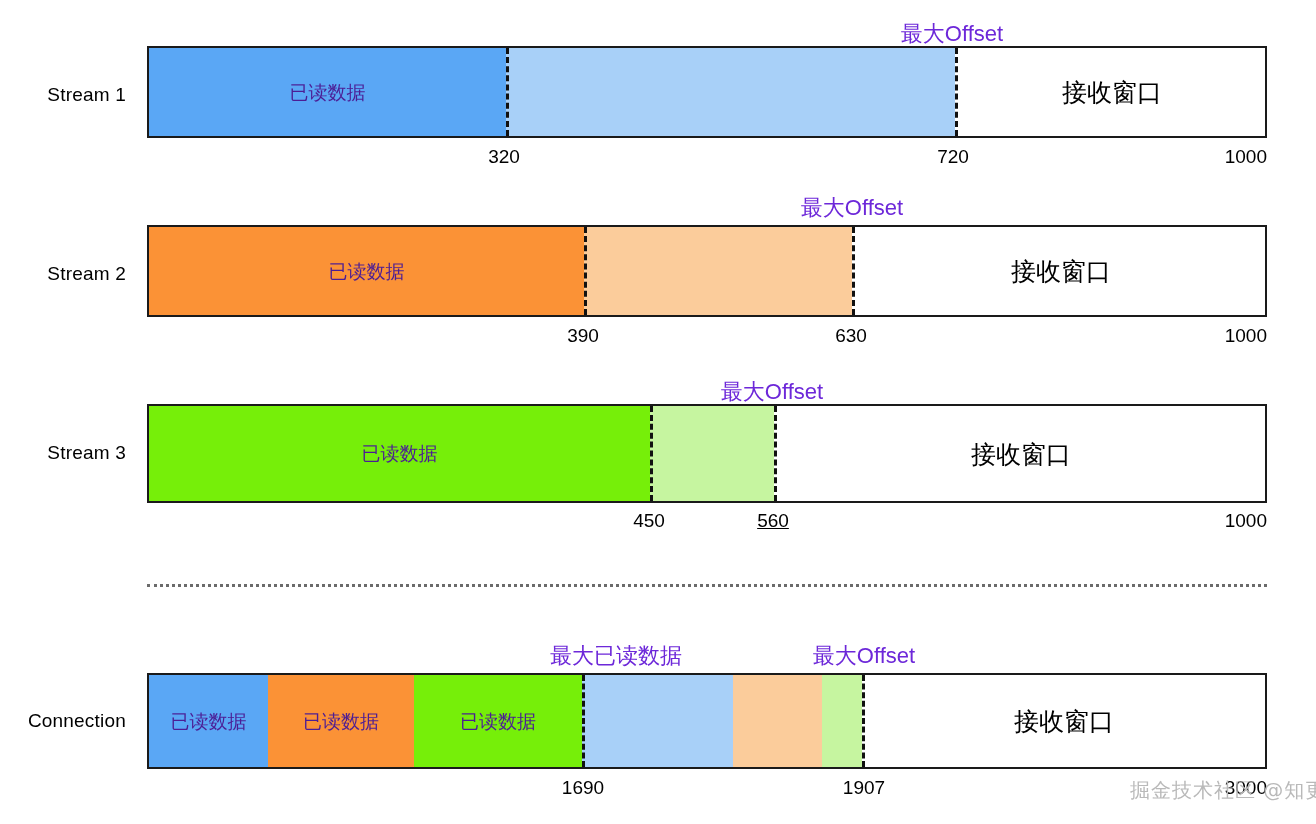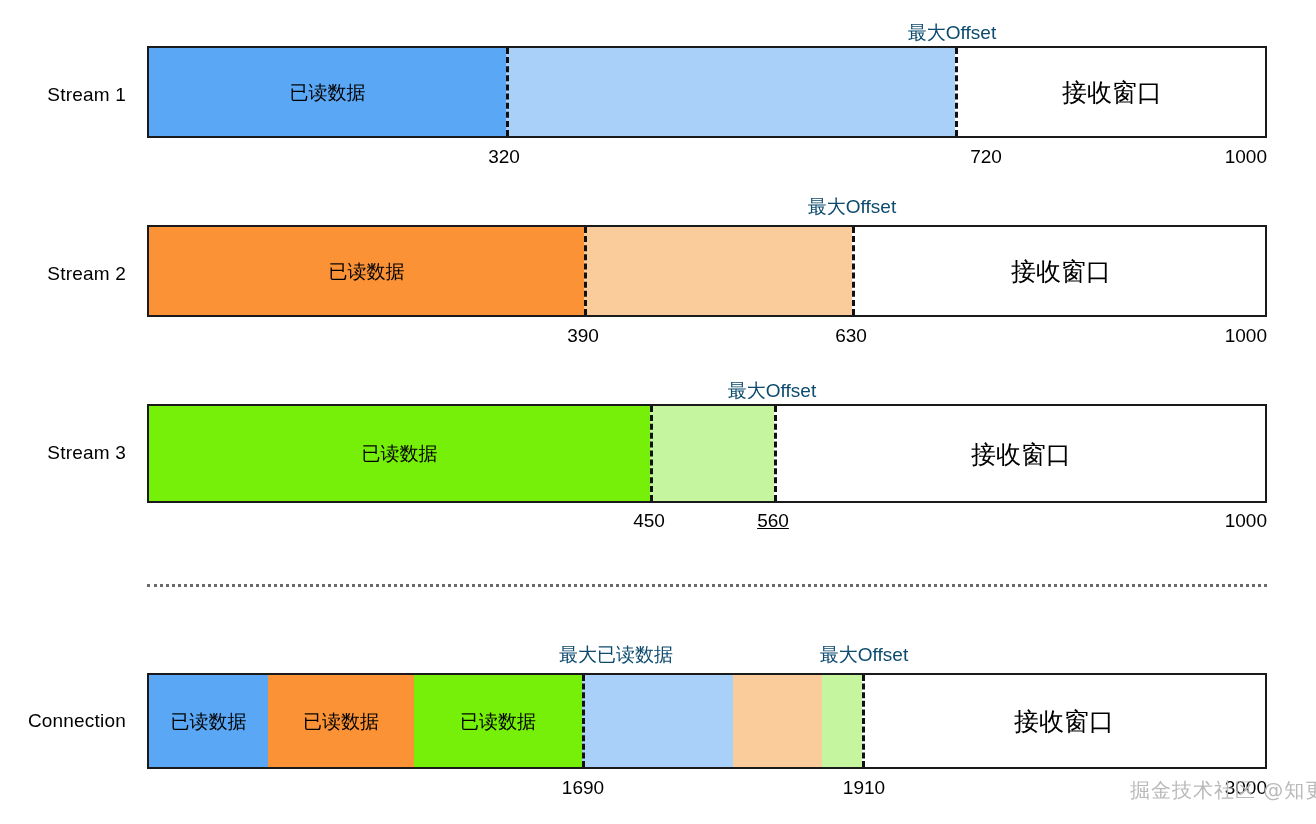--- a/index.html
+++ b/index.html
@@ -47,21 +47,21 @@
   }
   .seg {
     position: relative;
     height: 100%;
     display: flex;
     align-items: center;
     justify-content: center;
   }
   .seg-text {
     font-size: 19px;
-    color: #000000;
+    color: #4c1d95;
     white-space: nowrap;
     line-height: 1;
   }
   .window-text {
     position: absolute;
     top: 50%;
     transform: translate(-50%, -50%);
     font-size: 25px;
     white-space: nowrap;
     color: #000000;
@@ -86,24 +86,24 @@
     color: #000;
     line-height: 1;
   }
   .tick.right-end {
     transform: translateX(-100%);
   }
 
   
   .caption {
     position: absolute;
-    font-size: 19px;
+    font-size: 22px;
     white-space: nowrap;
     transform: translateX(-50%);
-    color: #0c4a6e;
+    color: #6d28d9;
     line-height: 1;
   }
 
   
   .dotted-divider {
     position: absolute;
     height: 0;
     border-top: 3px dotted #6b6b6b;
   }
 
@@ -132,21 +132,21 @@
         <span class="seg-text">已读数据</span>
       </div>
       <div class="seg" style="width:449px; background:#a8d0f8;"></div>
     </div>
     <div class="window-text" style="left:963px;">接收窗口</div>
     <div class="dash" style="left:357px;"></div>
     <div class="dash" style="left:806px;"></div>
   </div>
 
   <div class="tick" style="left:504px; top:147px;">320</div>
-  <div class="tick" style="left:953px; top:147px;margin-left:33px;">720</div>
+  <div class="tick" style="left:953px; top:147px;">720</div>
   <div class="tick right-end" style="left:1267px; top:147px;">1000</div>
 
   <div class="row-label" style="left:0px; top:263px; width:126px;">Stream 2</div>
 
   <div class="caption" style="left:852px; top:197px;">最大Offset</div>
 
   <div class="track" style="left:147px; top:225px; width:1120px; height:92px;">
     <div class="fills">
       <div class="seg" style="width:435px; background:#fb9236;">
         <span class="seg-text">已读数据</span>
@@ -203,18 +203,18 @@
       <div class="seg" style="width:151px; background:#a8d0f8;"></div>
       <div class="seg" style="width:89px; background:#fbcc9b;"></div>
       <div class="seg" style="width:40px; background:#c6f5a0;"></div>
     </div>
     <div class="window-text" style="left:915px;">接收窗口</div>
     <div class="dash" style="left:433px;"></div>
     <div class="dash" style="left:713px;"></div>
   </div>
 
   <div class="tick" style="left:583px; top:778px;">1690</div>
-  <div class="tick" style="left:864px; top:778px;">1910</div>
+  <div class="tick" style="left:864px; top:778px;">1907</div>
   <div class="tick right-end" style="left:1267px; top:778px;">3000</div>
 
   <div class="watermark" style="left:1130px; top:777px;">掘金技术社区 @知更</div>
 
 </div>
 
 </body></html>

